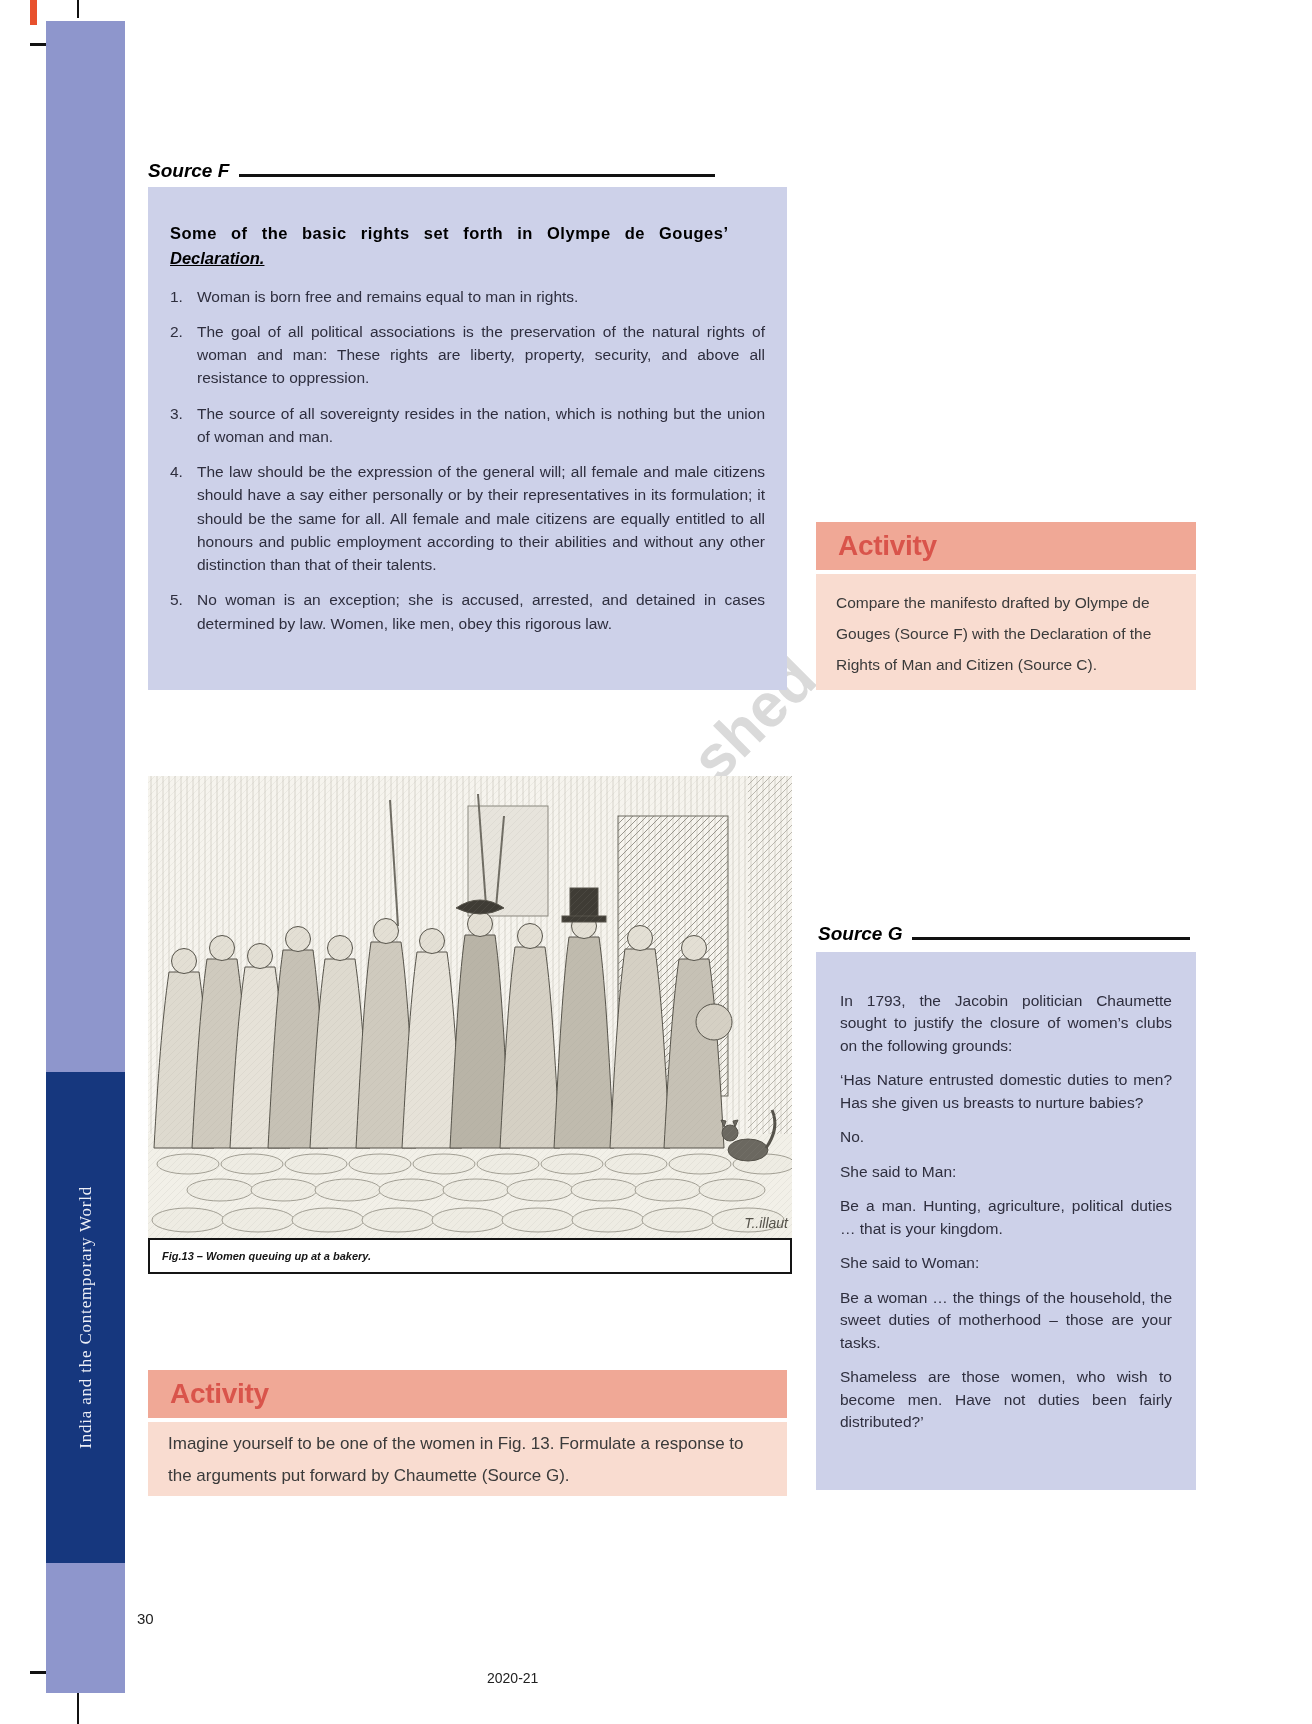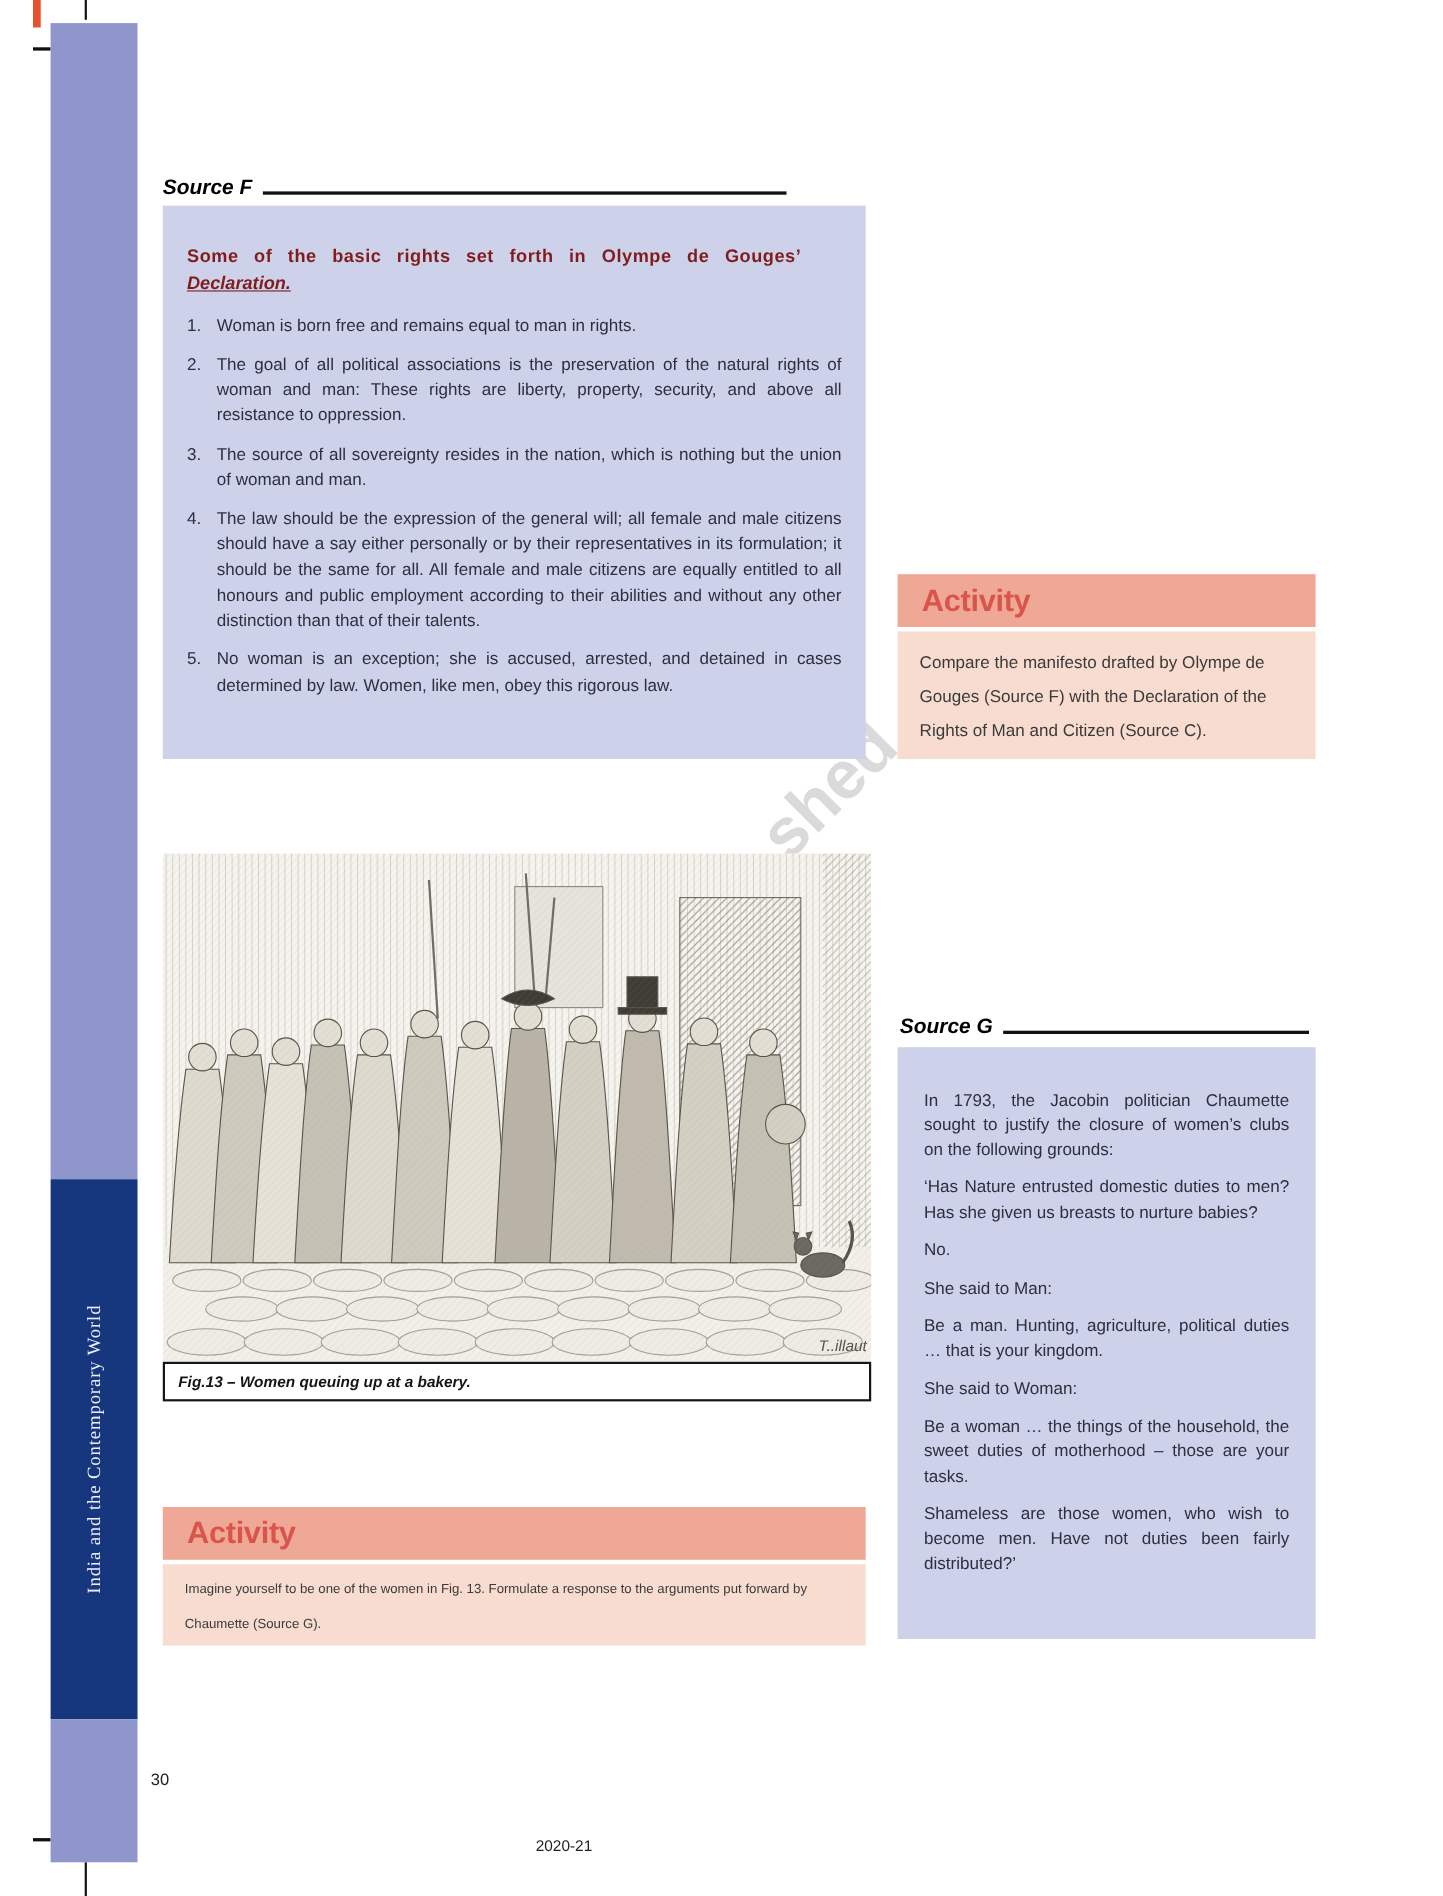--- a/index.html
+++ b/index.html
@@ -28,47 +28,47 @@
 
   
   .src-row{display:flex;align-items:flex-end;}
   .src-label{font-size:19px;font-weight:bold;font-style:italic;color:#000000;white-space:nowrap;
              line-height:1;}
   .src-line{flex:1;height:3px;background:#111;margin-left:10px;margin-bottom:3px;}
 
   
   .lav{background:#cdd1e9;box-sizing:border-box;}
   .sf-box{left:148px;top:187px;width:639px;height:503px;padding:34px 22px 0 22px;}
-  .sfh{margin:0 0 14px 0;font-size:16.5px;font-weight:bold;color:#7f1d1d;line-height:1.5;}
+  .sfh{margin:0 0 14px 0;font-size:16.5px;font-weight:bold;color:#000000;line-height:1.5;}
   .sfh .hb{display:block;word-spacing:9px;letter-spacing:.5px;}
   .sfh .hi{display:block;font-style:italic;text-decoration:underline;}
   .sf-item{display:flex;margin-bottom:12px;font-size:15.5px;line-height:1.5;color:#2e2e3e;}
   .sf-item .num{width:27px;flex:none;}
   .sf-item .txt{flex:1;text-align:justify;}
 
   .sg-box{left:816px;top:952px;width:380px;height:538px;padding:38px 24px 0 24px;}
   .sg-box p{margin:0 0 12px 0;font-size:15.5px;line-height:1.45;text-align:justify;color:#2e2e3e;}
 
   
   .act-head{background:#f0a896;box-sizing:border-box;}
   .act-title{font-size:28px;font-weight:bold;color:#d9544b;letter-spacing:-.3px;padding-left:22px;}
   .act-body{background:#f9dcd0;box-sizing:border-box;color:#3a3a3a;}
 
   .actA-head{left:816px;top:522px;width:380px;height:48px;line-height:48px;}
   .actA-body{left:816px;top:574px;width:380px;height:116px;padding:13px 20px 0 20px;
              font-size:15.5px;line-height:31px;}
   .actB-head{left:148px;top:1370px;width:639px;height:48px;line-height:48px;}
   .actB-body{left:148px;top:1422px;width:639px;height:74px;padding:6px 20px 0 20px;
-             font-size:12px;line-height:32px;}
+             font-size:17px;line-height:32px;}
 
   
   .fig-img{left:148px;top:776px;width:644px;height:462px;background:#f6f4ee;}
   .fig-cap{left:148px;top:1238px;width:644px;height:36px;background:#fff;border:2px solid #151515;
            box-sizing:border-box;display:flex;align-items:center;padding-left:12px;
-           font-size:14px;font-weight:bold;font-style:italic;color:#151515;}
+           font-size:11px;font-weight:bold;font-style:italic;color:#151515;}
 
   .pgnum{left:137px;top:1610px;font-size:15px;color:#222;}
   .footer{left:487px;top:1670px;font-size:14px;color:#222;}
 </style>
 </head>
 <body>
 
 <div class="page">
 
   <div class="watermark">

